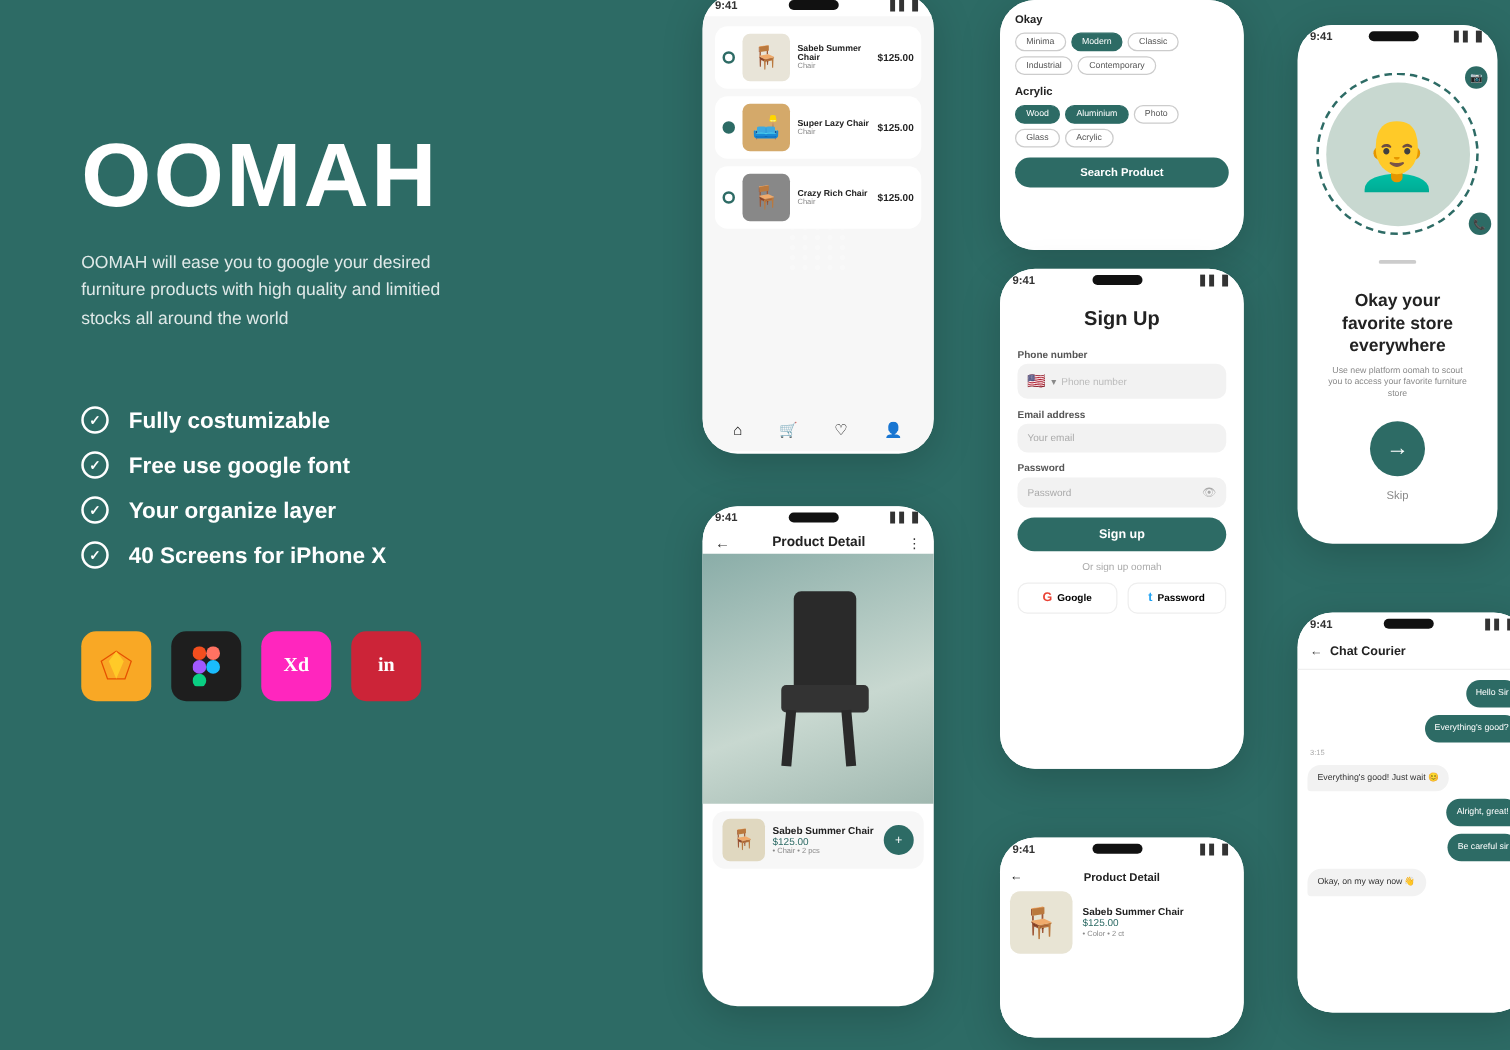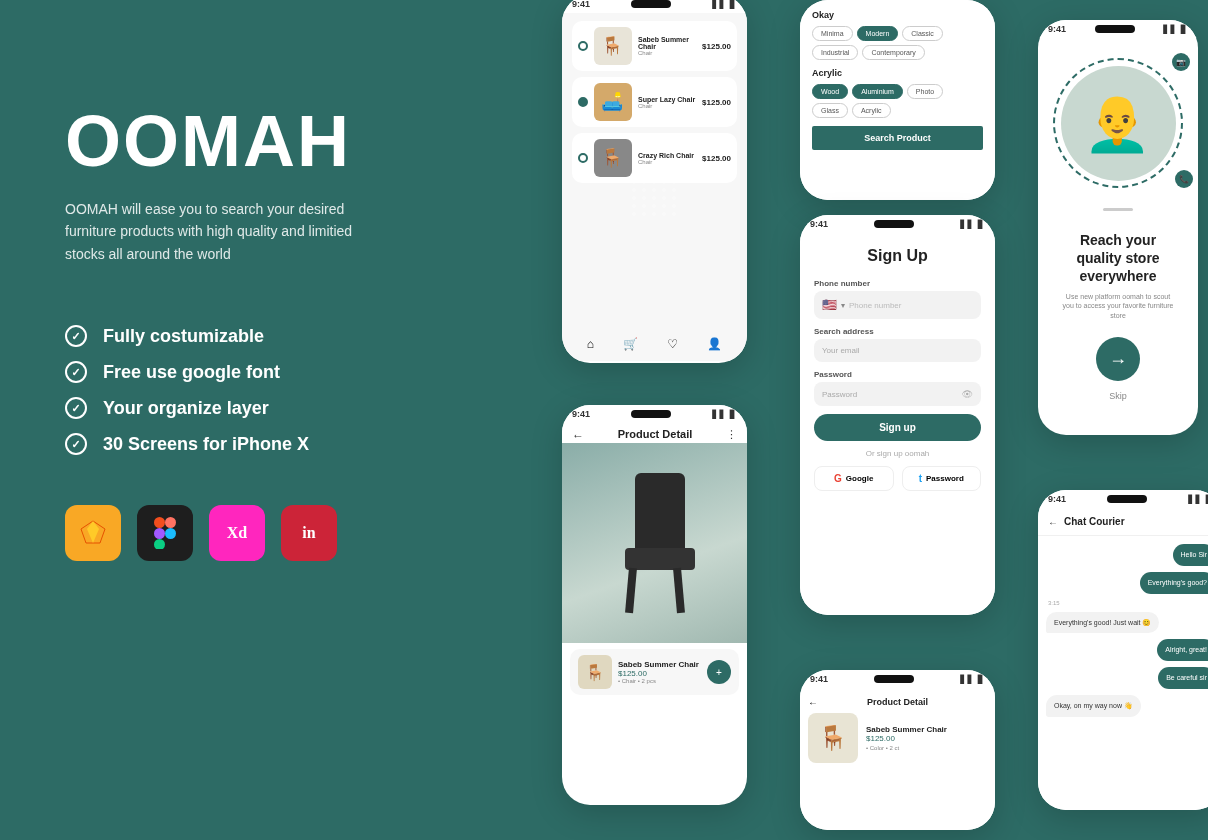--- a/index.html
+++ b/index.html
@@ -244,21 +244,21 @@
       font-size: 7px;
       border: 1px solid #ccc;
       color: #555;
       background: #fff;
     }
     .filter-tag.active { background: #2d6b65; color: #fff; border-color: #2d6b65; }
     .btn-search {
       background: #2d6b65;
       color: #fff;
       text-align: center;
-      border-radius: 2px;
+      border-radius: 12px;
       padding: 7px;
       font-size: 9px;
       font-weight: 700;
       margin-top: 4px;
     }
     .onboard-title {
       font-size: 14px;
       font-weight: 800;
       color: #222;
       text-align: center;
@@ -423,37 +423,37 @@
       width: 4px; height: 4px;
       border-radius: 50%;
       background: rgba(255,255,255,0.3);
     }
   </style>
 </head>
 <body>
 
 <div class="left-panel">
   <div class="brand-title">OOMAH</div>
-  <div class="brand-desc">OOMAH will ease you to search your desired furniture products with high quality and limitied stocks all around the world</div>
+  <div class="brand-desc">OOMAH will ease you to google your desired furniture products with high quality and limitied stocks all around the world</div>
   <ul class="feature-list">
     <li>
       <span class="check-icon">✓</span>
       <span>Fully costumizable</span>
     </li>
     <li>
       <span class="check-icon">✓</span>
       <span>Free use google font</span>
     </li>
     <li>
       <span class="check-icon">✓</span>
       <span>Your organize layer</span>
     </li>
     <li>
       <span class="check-icon">✓</span>
-      <span>30 Screens for iPhone X</span>
+      <span>40 Screens for iPhone X</span>
     </li>
   </ul>
   <div class="tool-icons">
     <div class="tool-icon tool-sketch">
       <svg width="28" height="28" viewBox="0 0 28 28">
         <polygon points="14,2 26,10 21,24 7,24 2,10" fill="#f9a825" stroke="#e65100" stroke-width="1"></polygon>
         <polygon points="14,2 20,10 14,24 8,10" fill="#ffca28"></polygon>
       </svg>
     </div>
     <div class="tool-icon tool-figma">
@@ -550,21 +550,21 @@
 
     <div style="position:relative; width:160px; height:150px; display:flex; align-items:center; justify-content:center; margin-bottom:10px;">
       <div style="width:130px; height:130px; border:2px dashed #2d6b65; border-radius:50%; position:absolute;"></div>
       <div style="width:115px; height:115px; border-radius:50%; background:#c8d8d0; overflow:hidden; display:flex; align-items:center; justify-content:center; font-size:55px;">👨‍🦲</div>
 
       <div style="position:absolute; top:5px; right:8px; width:18px; height:18px; background:#2d6b65; border-radius:50%; display:flex; align-items:center; justify-content:center; font-size:8px; color:#fff;">📷</div>
       <div style="position:absolute; bottom:10px; right:5px; width:18px; height:18px; background:#2d6b65; border-radius:50%; display:flex; align-items:center; justify-content:center; font-size:8px; color:#fff;">📞</div>
     </div>
 
     <div style="width:30px; height:3px; background:#ccc; border-radius:2px; margin-bottom:10px;"></div>
-    <div class="onboard-title">Reach your quality store everywhere</div>
+    <div class="onboard-title">Okay your favorite store everywhere</div>
     <div class="onboard-desc">Use new platform oomah to scout you to access your favorite furniture store</div>
     <div class="onboard-btn">
       <span>→</span>
     </div>
     <div class="onboard-skip">Skip</div>
   </div>
 </div>
 
 <div class="phone-card phone-product">
   <div class="phone-topbar">
@@ -611,21 +611,21 @@
   <div class="signup-inner">
     <div class="signup-title">Sign Up</div>
 
     <div class="form-label">Phone number</div>
     <div class="form-input">
       <span class="phone-flag">🇺🇸</span>
       <span style="font-size:8px; color:#888;">▾</span>
       <span style="color:#bbb;">Phone number</span>
     </div>
 
-    <div class="form-label">Search address</div>
+    <div class="form-label">Email address</div>
     <div class="form-input">
       <span>Your email</span>
     </div>
 
     <div class="form-label">Password</div>
     <div class="form-input" style="justify-content:space-between;">
       <span>Password</span>
       <span style="font-size:9px;">👁</span>
     </div>
 

